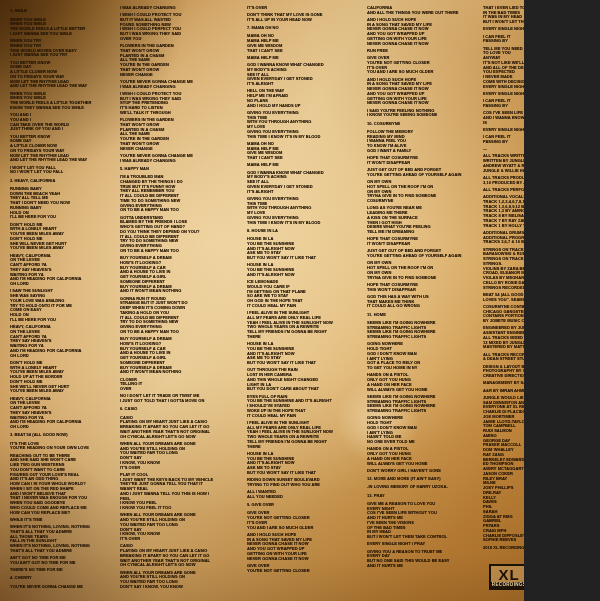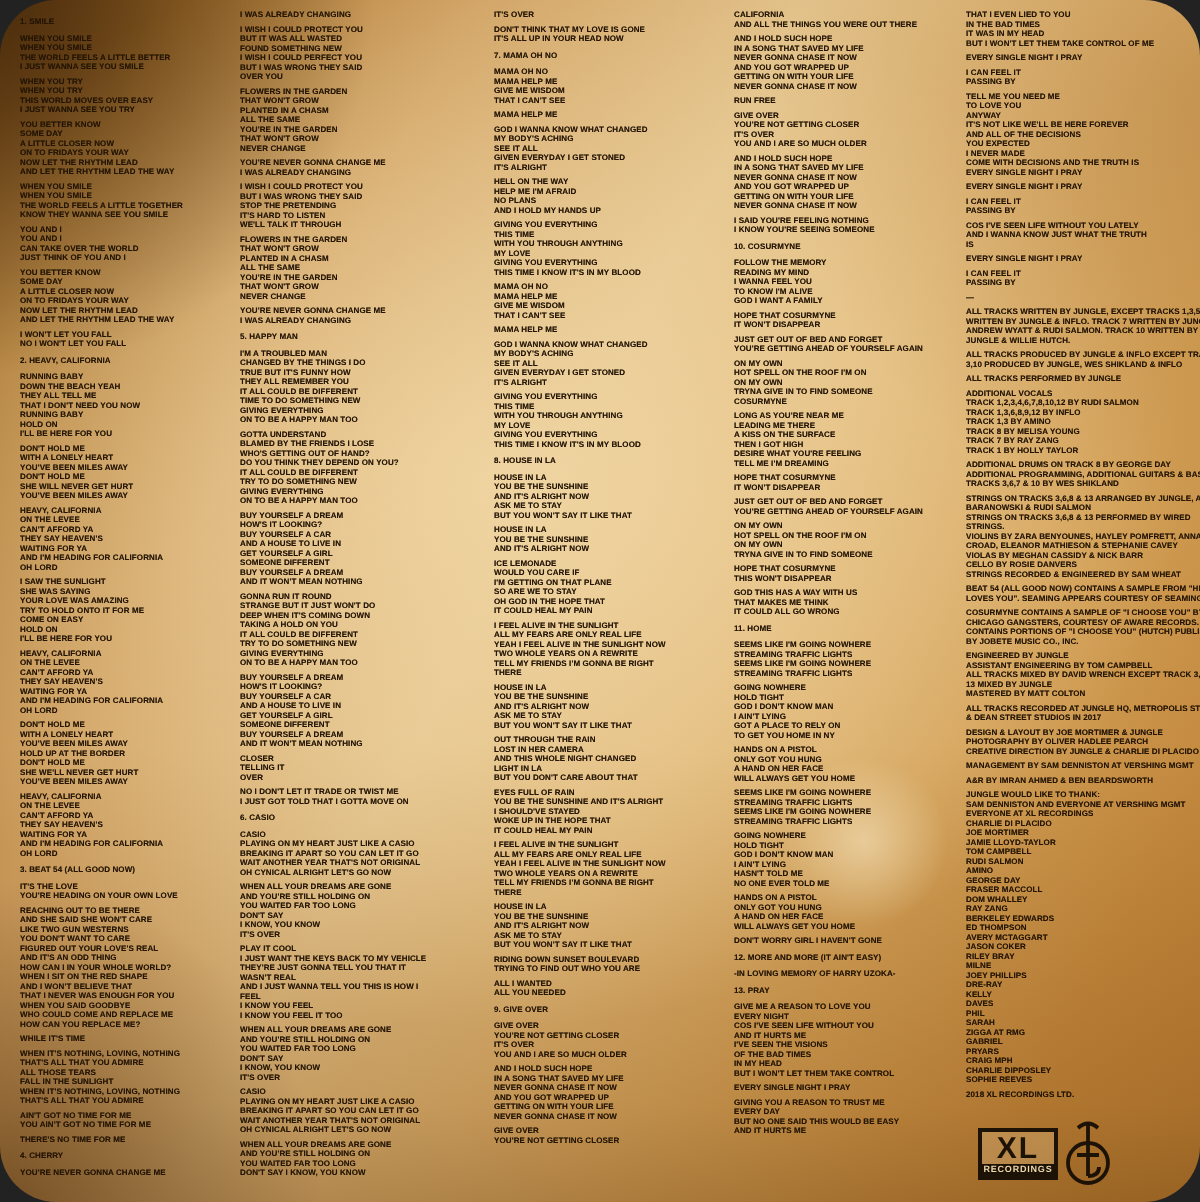--- a/index.html
+++ b/index.html
@@ -1,25 +1,24 @@
 <!DOCTYPE html>
 <html><head>
 <meta charset="utf-8">
 <style>
   html,body{margin:0;padding:0;background:#222;}
-  .page{position:relative;width:600px;height:601px;overflow:hidden;
+  .page{position:relative;width:524px;height:601px;overflow:hidden;
     background:
       radial-gradient(circle 260px at 0% 0%, rgba(62,34,6,.78), rgba(62,34,6,0) 72%),
       radial-gradient(circle 230px at 0% 100%, rgba(74,40,8,.55), rgba(74,40,8,0) 70%),
       radial-gradient(circle 300px at 100% 8%, rgba(150,92,30,.28), rgba(150,92,30,0) 70%),
       radial-gradient(ellipse 520px 420px at 42% 40%, rgba(242,216,166,.85), rgba(242,216,166,0) 65%),
       radial-gradient(circle 60px at 72% 70%, rgba(255,244,214,.5), rgba(255,244,214,0) 70%),
       linear-gradient(to bottom, rgba(0,0,0,0) 62%, rgba(133,77,16,.30) 92%, rgba(110,62,10,.42) 100%),
       linear-gradient(118deg,#7c5120 0%,#a9752f 10%,#cfa061 26%,#e2c28a 44%,#e0b878 58%,#d3a158 74%,#c3893f 88%,#b57c34 100%);
-    border-radius: 28px;
   }
   .col{position:absolute;top:5px;width:260px;transform:scale(.5);transform-origin:0 0;
     font-family:"Liberation Sans",sans-serif;font-weight:bold;font-size:8px;line-height:9.5px;
     color:#241505;white-space:nowrap;letter-spacing:.1px;
     text-shadow:0 0 .5px rgba(36,21,5,.55);}
   .c1{left:10px}.c2{left:120px}.c3{left:247px}.c4{left:367px}.c5{left:483px}
   .blk{margin:0 0 5px 0}
   .title{margin:7px 0 7px 0}
   .ln{height:9.5px}
   .xl-logo{position:absolute;left:489px;top:564px;width:36px;border:2px solid #1c1206;

